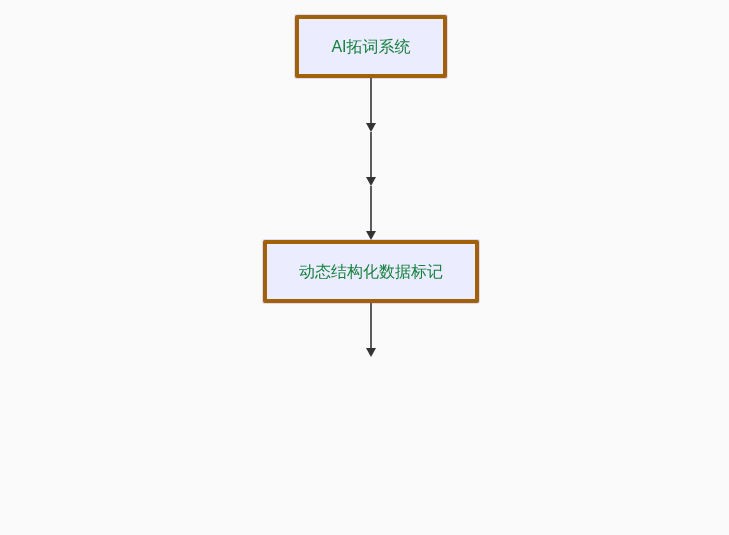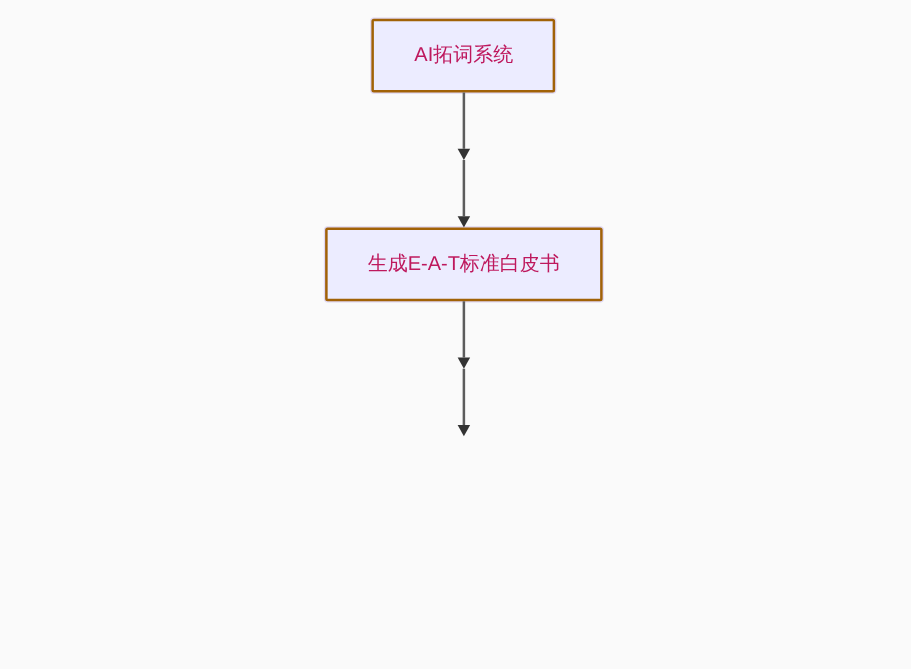--- a/index.html
+++ b/index.html
@@ -19,23 +19,23 @@
     position: absolute;
     left: 371px;
     top: 15px;
     transform: translateX(-50%);
     display: flex;
     flex-direction: column;
     align-items: center;
   }
   .node {
     background: #ECECFF;
-    border: 2px solid #a16207;
+    border: 4px solid #a16207;
     border-radius: 2px;
-    color: #be185d;
+    color: #15803d;
     font-size: 16px;
     line-height: 19px;
     padding: 18px 32px;
     text-align: center;
     white-space: nowrap;
     box-shadow: 0 0 0 1px rgba(147, 112, 219, 0.25);
   }
   .arrow {
     display: flex;
     flex-direction: column;
@@ -67,27 +67,27 @@
       <div class="arrow-line"></div>
       <div class="arrow-head"></div>
     </div>
 
 
     <div class="arrow">
       <div class="arrow-line"></div>
       <div class="arrow-head"></div>
     </div>
 
-    <div class="node">生成E-A-T标准白皮书</div>
 
     <div class="arrow">
       <div class="arrow-line"></div>
       <div class="arrow-head"></div>
     </div>
 
+    <div class="node">动态结构化数据标记</div>
 
     <div class="arrow">
       <div class="arrow-line"></div>
       <div class="arrow-head"></div>
     </div>
 
 
   </div>
 </div>
 

